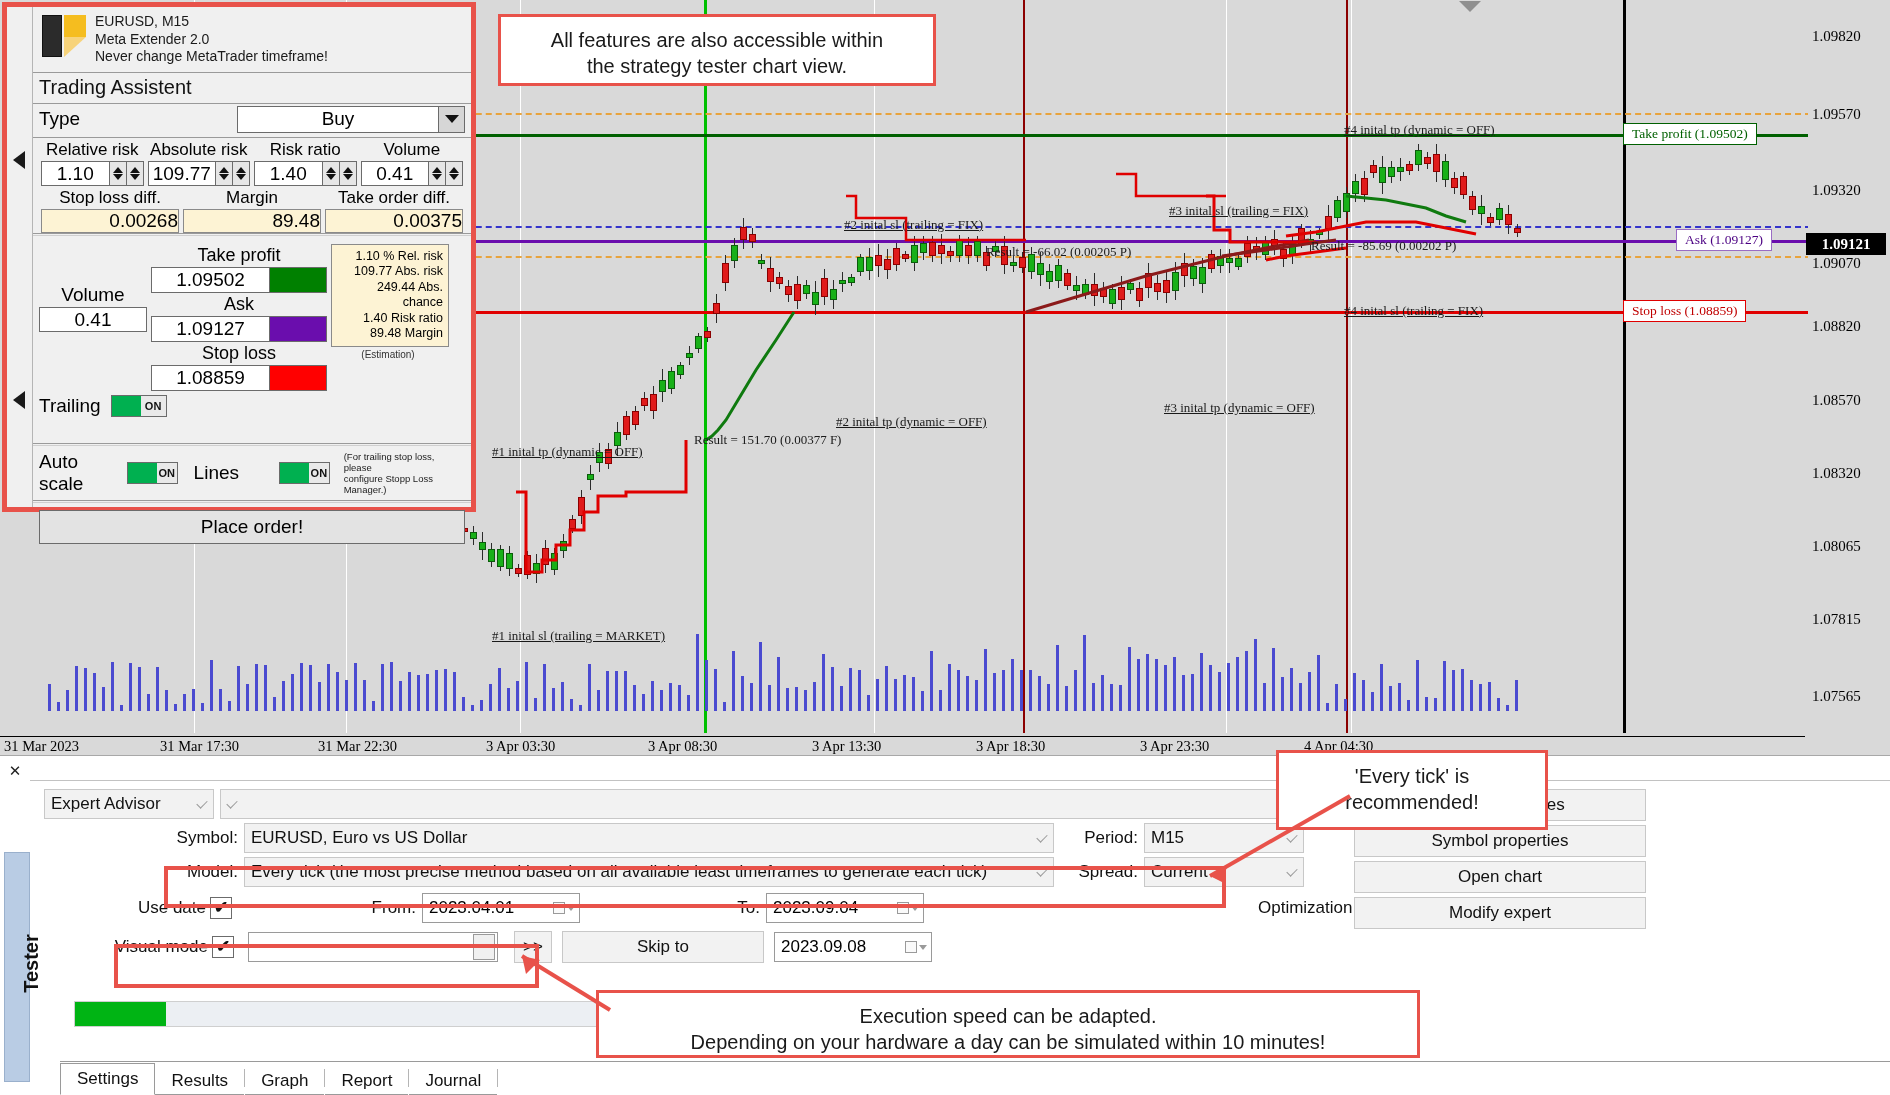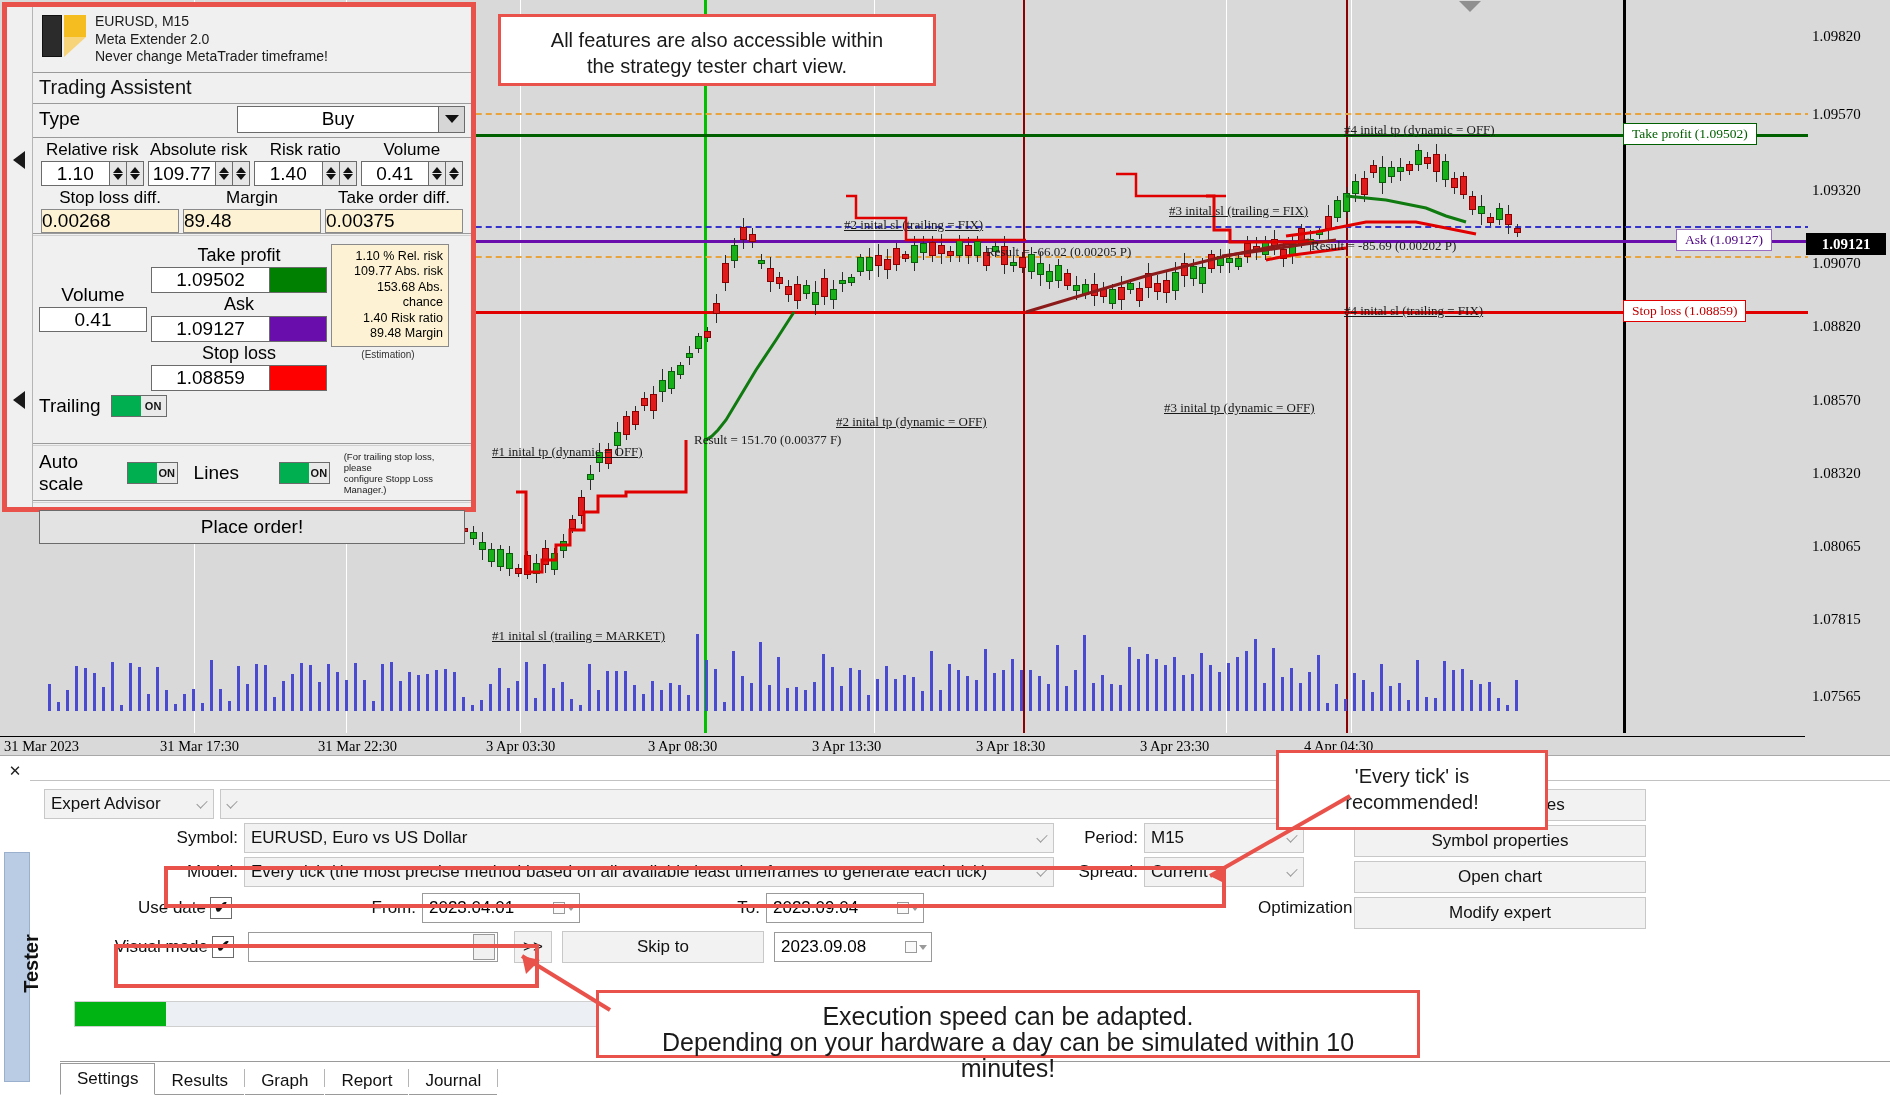--- a/index.html
+++ b/index.html
@@ -150,21 +150,21 @@
   }
   .spin-col i { width:0;height:0;border-left:5px solid transparent;border-right:5px solid transparent; }
   .spin-col i.up { border-bottom:6px solid #111; margin-bottom:1px; }
   .spin-col i.dn { border-top:6px solid #111; }
 
   .grid3 { display:flex; padding:2px 6px 0 6px; }
   .g3cell { flex:1; text-align:center; padding:0 2px; }
   .g3cell .hd { font-size:17px; }
   .ro-field {
     height:24px; background:#fdf3d4; border:1px solid #8a8a8a;
-    text-align:left; font-size:19px; line-height:22px; margin-top:1px;
+    text-align:right; font-size:19px; line-height:22px; margin-top:1px;
   }
 
   .btn-row { display:flex; padding:6px 6px 6px 6px; gap:12px; }
   .tp-btn {
     flex:1; height:28px; border:1px solid #6b6b6b; background:#e3e3e3;
     font-size:19px; text-align:center; line-height:26px;
   }
   .tp-btn.dark { background:#9e9e9e; }
 
   
@@ -963,21 +963,21 @@
           <div class="lv-label">Stop loss</div>
           <div class="lv-row">
             <div class="val">1.08859</div>
             <div class="swatch sw-red"></div>
           </div>
         </div>
         <div>
           <div id="est-box">
             <div>1.10 % Rel. risk</div>
             <div>109.77 Abs. risk</div>
-            <div>153.68 Abs. chance</div>
+            <div>249.44 Abs. chance</div>
             <div>1.40 Risk ratio</div>
             <div>89.48 Margin</div>
           </div>
           <div id="est-caption">(Estimation)</div>
         </div>
       </div>
 
       <div id="trailing-row">
         <div class="lbl">Trailing</div>
         <div class="toggle">
@@ -1119,21 +1119,21 @@
       <div class="tab-div"></div>
     </div>
   </div>
 </div>
 
 <div class="redbox" style="left:164px; top:866px; width:1062px; height:42px;"></div>
 <div class="redbox" style="left:114px; top:944px; width:425px; height:44px;"></div>
 
 <div class="callout" style="left:1276px; top:750px; width:272px; height:80px; white-space:pre-line">'Every tick' is
 recommended!</div>
-<div class="callout" style="left:596px; top:990px; width:824px; height:68px; white-space:pre-line; font-size:25px">Execution speed can be adapted.
+<div class="callout" style="left:596px; top:990px; width:824px; height:68px; white-space:pre-line; font-size:20px">Execution speed can be adapted.
 Depending on your hardware a day can be simulated within 10 minutes!</div>
 
 <svg class="arrow-svg" style="left:1180px; top:790px; width:180px; height:100px" viewBox="0 0 180 100">
   <line x1="170" y1="6" x2="30" y2="86" stroke="#e8524a" stroke-width="4"></line>
   <polygon points="30,86 48,74 42,92" fill="#e8524a"></polygon>
 </svg>
 <svg class="arrow-svg" style="left:506px; top:948px; width:120px; height:76px" viewBox="0 0 120 76">
   <line x1="104" y1="62" x2="16" y2="8" stroke="#e8524a" stroke-width="4"></line>
   <polygon points="16,8 34,12 20,26" fill="#e8524a"></polygon>
 </svg>

